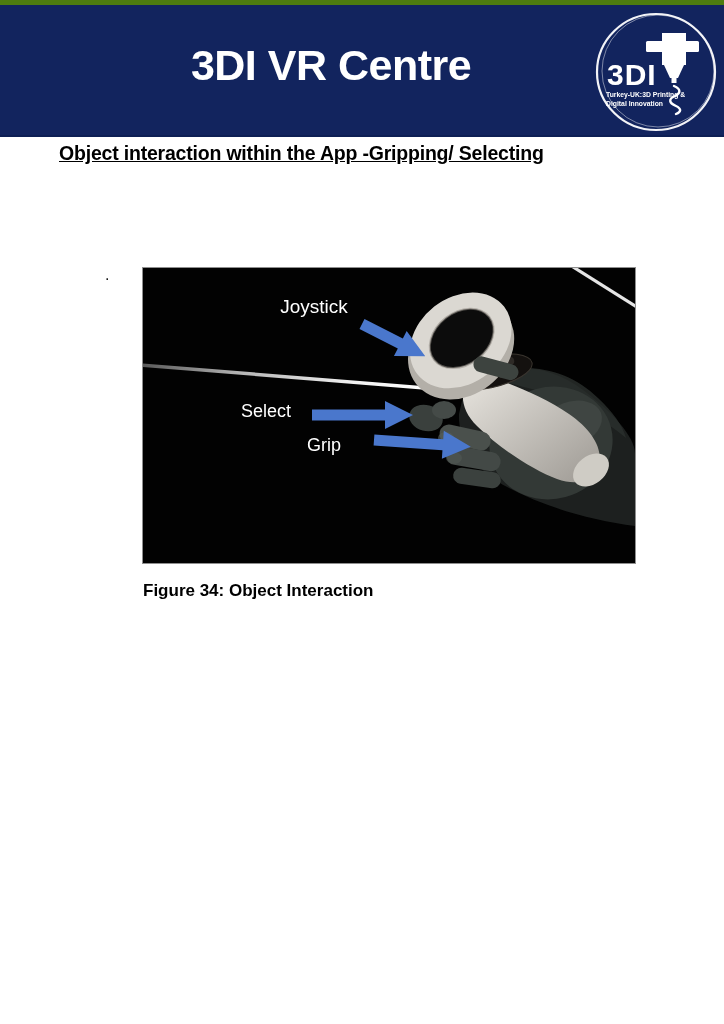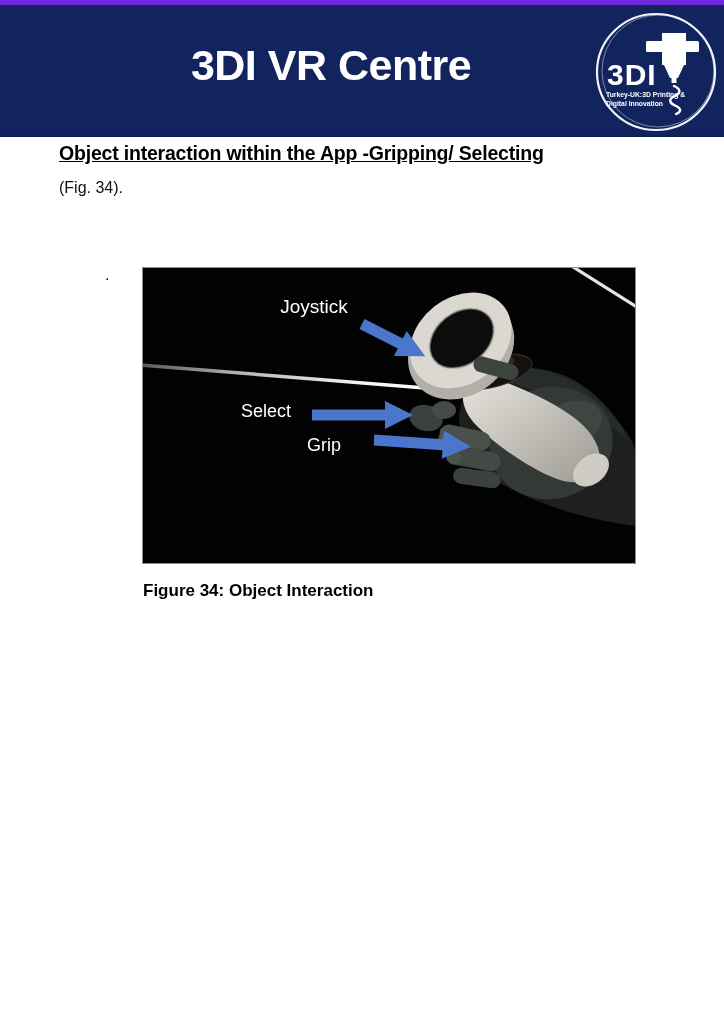--- a/index.html
+++ b/index.html
@@ -6,21 +6,21 @@
   html,body { background:#e8e8e8; }
   .page {
     position:relative; width:724px; height:1024px;
     background:#ffffff; overflow:hidden;
     font-family:"Liberation Sans", sans-serif;
   }
   
   .header {
     position:absolute; left:0; top:0; width:724px; height:137px;
     background:#12245e;
-    border-top:5px solid #6d28d9;
+    border-top:5px solid #4d7c0f;
     border-bottom:2px solid #0d1f54;
   }
   .header-title {
     position:absolute; left:0; right:0; top:36px;
     text-align:center; padding-right:62px;
     font-size:43px; font-weight:bold; color:#ffffff;
     letter-spacing:-0.5px; white-space:nowrap;
   }
   .logo-svg { position:absolute; left:591px; top:5px; }
   
@@ -79,21 +79,20 @@
       <text x="16" y="75" font-size="30" font-weight="bold" fill="#ffffff" font-family="Liberation Sans, sans-serif" letter-spacing="1">3DI</text>
 
       <text x="15" y="87" font-size="6.8" font-weight="bold" fill="#ffffff" font-family="Liberation Sans, sans-serif">Turkey-UK:3D Printing &amp;</text>
       <text x="15" y="96" font-size="6.8" font-weight="bold" fill="#ffffff" font-family="Liberation Sans, sans-serif">Digital Innovation</text>
     </svg>
   </div>
 
   <div class="section-heading">Object interaction within the App -Gripping/ Selecting</div>
 
   <div class="paragraph">
-    <div class="line">(Fig. 34).</div>
   </div>
 
   <div class="stray-dot">.</div>
 
   <div class="figure-wrap">
     <svg width="492" height="295" viewBox="0 0 492 295">
       <defs>
         <linearGradient id="laserGrad" x1="0" y1="0" x2="1" y2="0">
           <stop offset="0" stop-color="#585858"></stop>
           <stop offset="0.35" stop-color="#b5b5b5"></stop>

